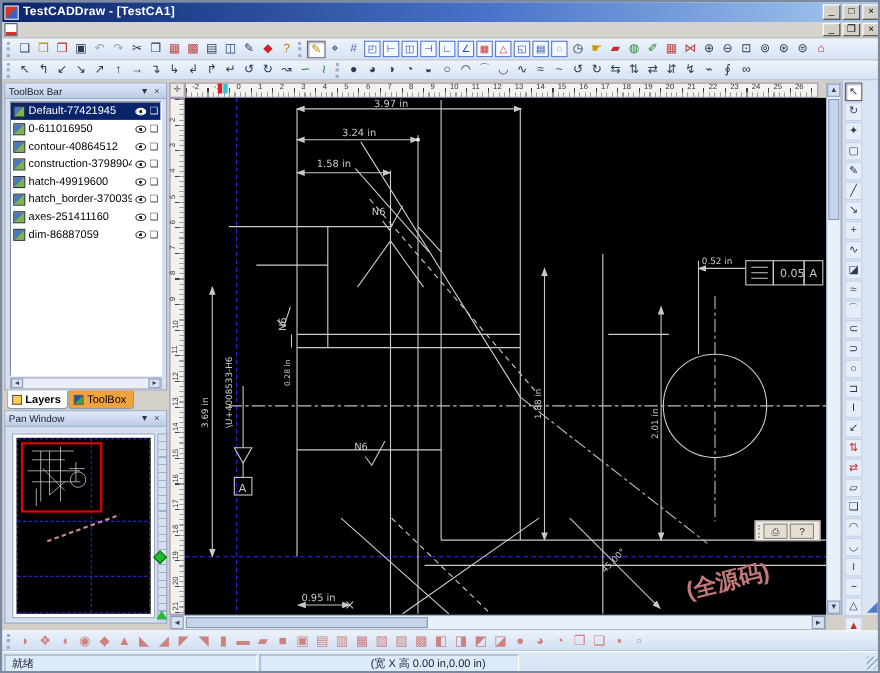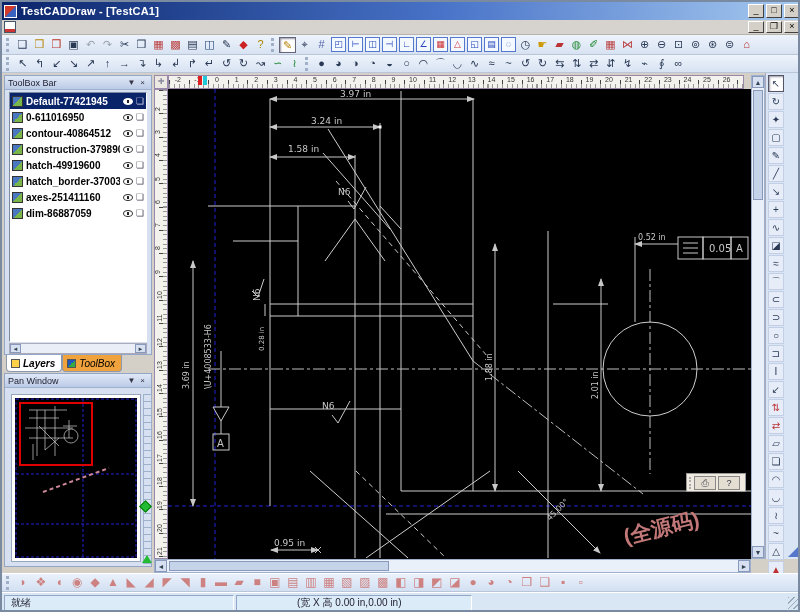--- a/index.html
+++ b/index.html
@@ -36,30 +36,30 @@
   
   .panel { left:2px; width:148px; background:#d7e0f0; border:1px solid #93a6c5; }
   .phead { height:14px; background:linear-gradient(#dfe8f7,#bccbe6); display:flex; align-items:center; font-size:9px; color:#223; padding:0 3px; border-bottom:1px solid #9db0cc; }
   .phead .sp { flex:1; }
   .phbtn { font-size:8px; color:#334; width:11px; text-align:center; }
   #toolbox-panel { top:73px; height:280px; }
   #layer-list { position:absolute; left:4px; top:16px; width:138px; height:250px; background:#fff; border:1px solid #7a8aa0; border-right-color:#fff; border-bottom-color:#fff; overflow:hidden; }
   .lrow { height:16px; display:flex; align-items:center; padding:0 2px; gap:3px; }
   .lrow.sel { background:#0a246a; color:#fff; }
   .lswatch { width:11px; height:11px; border:1px solid #333; background:linear-gradient(135deg,#4a78c0 50%,#7ab54a 50%); flex:0 0 auto; }
-  .llabel { font-size:10px; font-weight:bold; flex:1; white-space:nowrap; overflow:hidden; }
+  .llabel { font-size:10px; font-weight:normal; flex:1; white-space:nowrap; overflow:hidden; }
   .leye { width:10px; height:7px; border:1px solid #333; border-radius:50%; background:radial-gradient(circle,#222 28%,#fff 32%); flex:0 0 auto; }
   .lrow.sel .leye { border-color:#fff; }
   .lpage { font-size:9px; color:#445; line-height:9px; }
   .lrow.sel .lpage { color:#dde; }
   #list-hscroll { position:absolute; left:4px; top:267px; width:138px; height:11px; background:#e9eef7; border:1px solid #aab; display:flex; justify-content:space-between; }
   .sarrow { width:11px; height:9px; background:#d7e0f0; border:1px solid #8899bb; font-size:6px; line-height:8px; text-align:center; color:#345; }
 
   
-  #tabs { position:absolute; left:4px; top:353px; height:18px; display:flex;font-style:italic; }
+  #tabs { position:absolute; left:4px; top:353px; height:18px; display:flex; }
   .tab { height:17px; font-size:10px; padding:1px 6px 0 4px; border:1px solid #8a97ad; border-top:none; border-radius:0 0 4px 4px; display:flex; align-items:center; gap:3px; }
   .tab.active { background:#fff; font-weight:bold; }
   .tab.inactive { background:#f0a23c; }
   .ticon { width:9px; height:9px; border:1px solid #555; }
   .ticon.folder { background:#ffd24a; }
   .ticon.tbx { background:linear-gradient(135deg,#2255bb 50%,#33aa44 50%); }
 
   
   #pan-panel { top:371px; height:194px; }
   #pan-thumb { position:absolute; left:6px; top:20px; width:130px; height:168px; background:#fff; border:1px solid #98a6bd; padding:3px; }
@@ -94,21 +94,21 @@
   #palette .tbtn { width:16px; height:17px; font-size:10px; line-height:16px; border:1px solid #c2cfe4; background:#e6edf8; }
   #palette .tbtn.pressed { background:#fff; border:1px solid #556; }
   #palette-resize { left:786px; top:545px; width:0; height:0; border-left:10px solid transparent; border-bottom:10px solid #5577cc; }
 
   
   #statusbar { left:0; top:590px; width:800px; height:20px; background:#d9e7f5; border-top:1px solid #fff; display:flex; align-items:center; gap:2px; padding:2px 2px; font-size:10px; color:#223; }
   .spane { height:16px; border:1px solid; border-color:#93a6c5 #fff #fff #93a6c5; display:flex; align-items:center; padding:0 6px; background:#dcebf8; }
   #sp-ready { width:230px; }
   #sp-mouse { width:158px; }
   #sp-pos { width:156px; }
-  #sp-size { width:236px; padding-left:60px; }
+  #sp-size { width:236px; padding-left:100px; }
   #sgrip { margin-left:auto; width:12px; height:12px; background:repeating-linear-gradient(135deg,#9ab 0 1px,transparent 1px 4px); }
 
   svg text { font-family:"DejaVu Sans",sans-serif; }
 </style>
 </head>
 <body>
 
 <div id="titlebar" class="abs">
   <span id="app-icon"></span>
   <span id="title-text">TestCADDraw - [TestCA1]</span>

